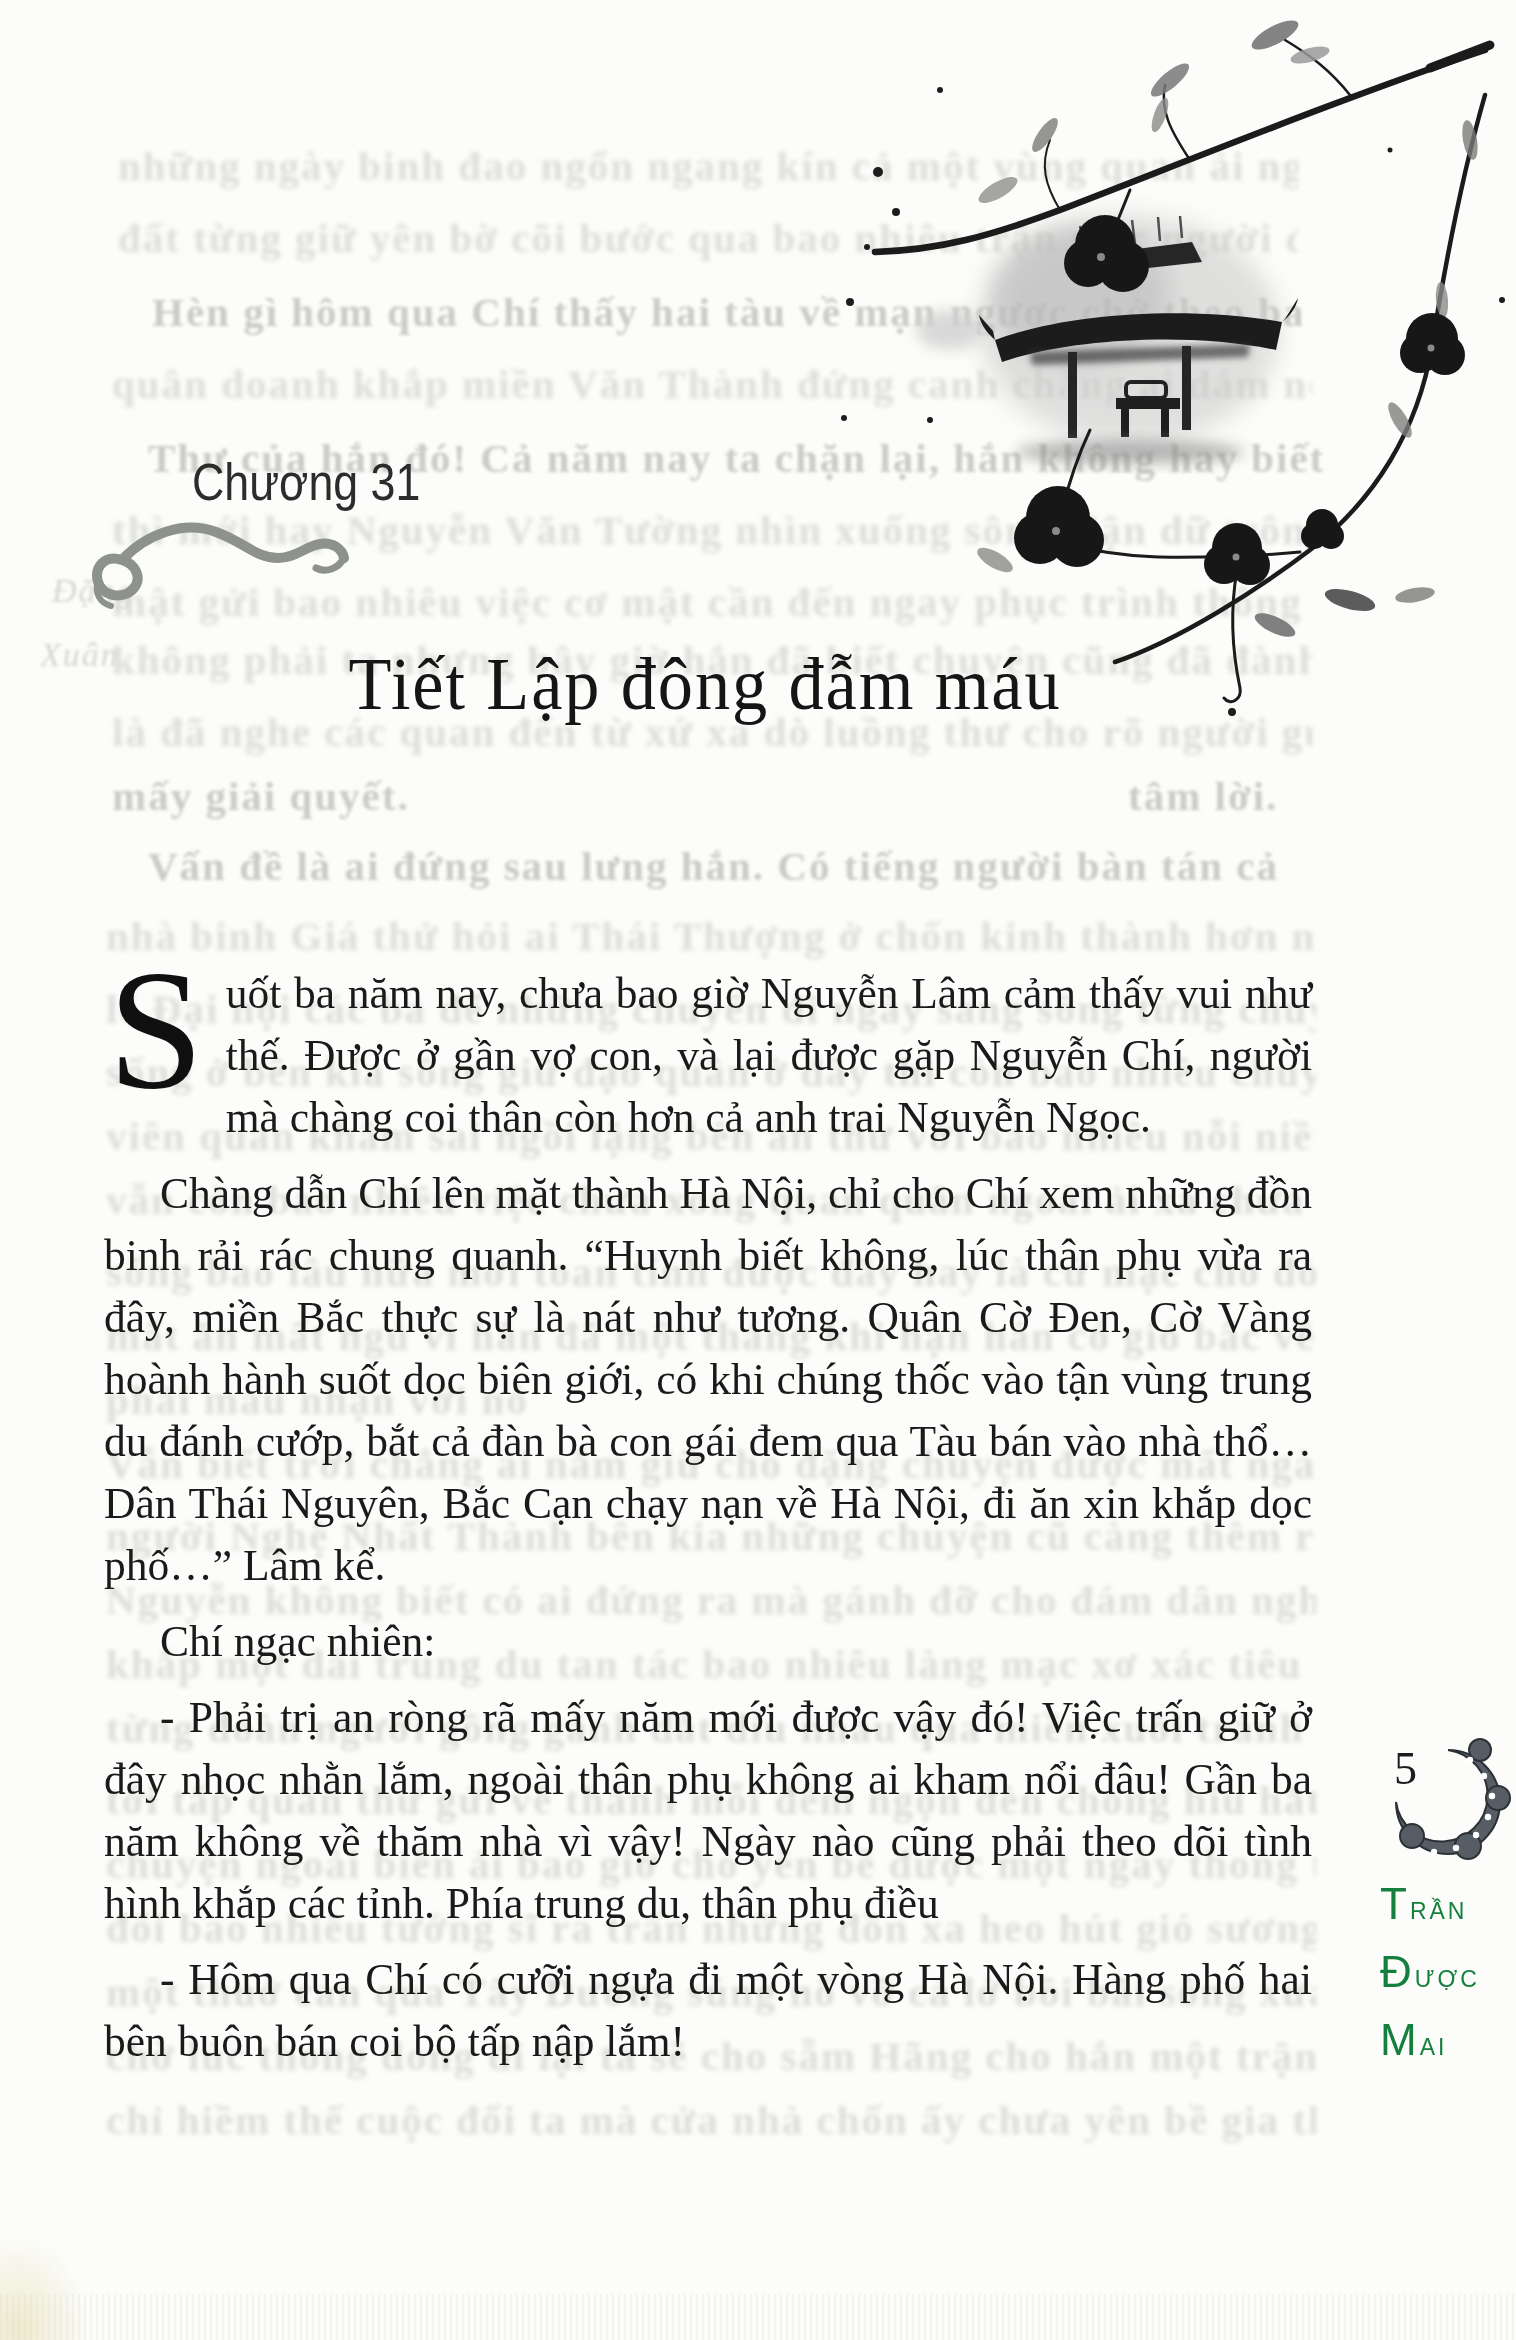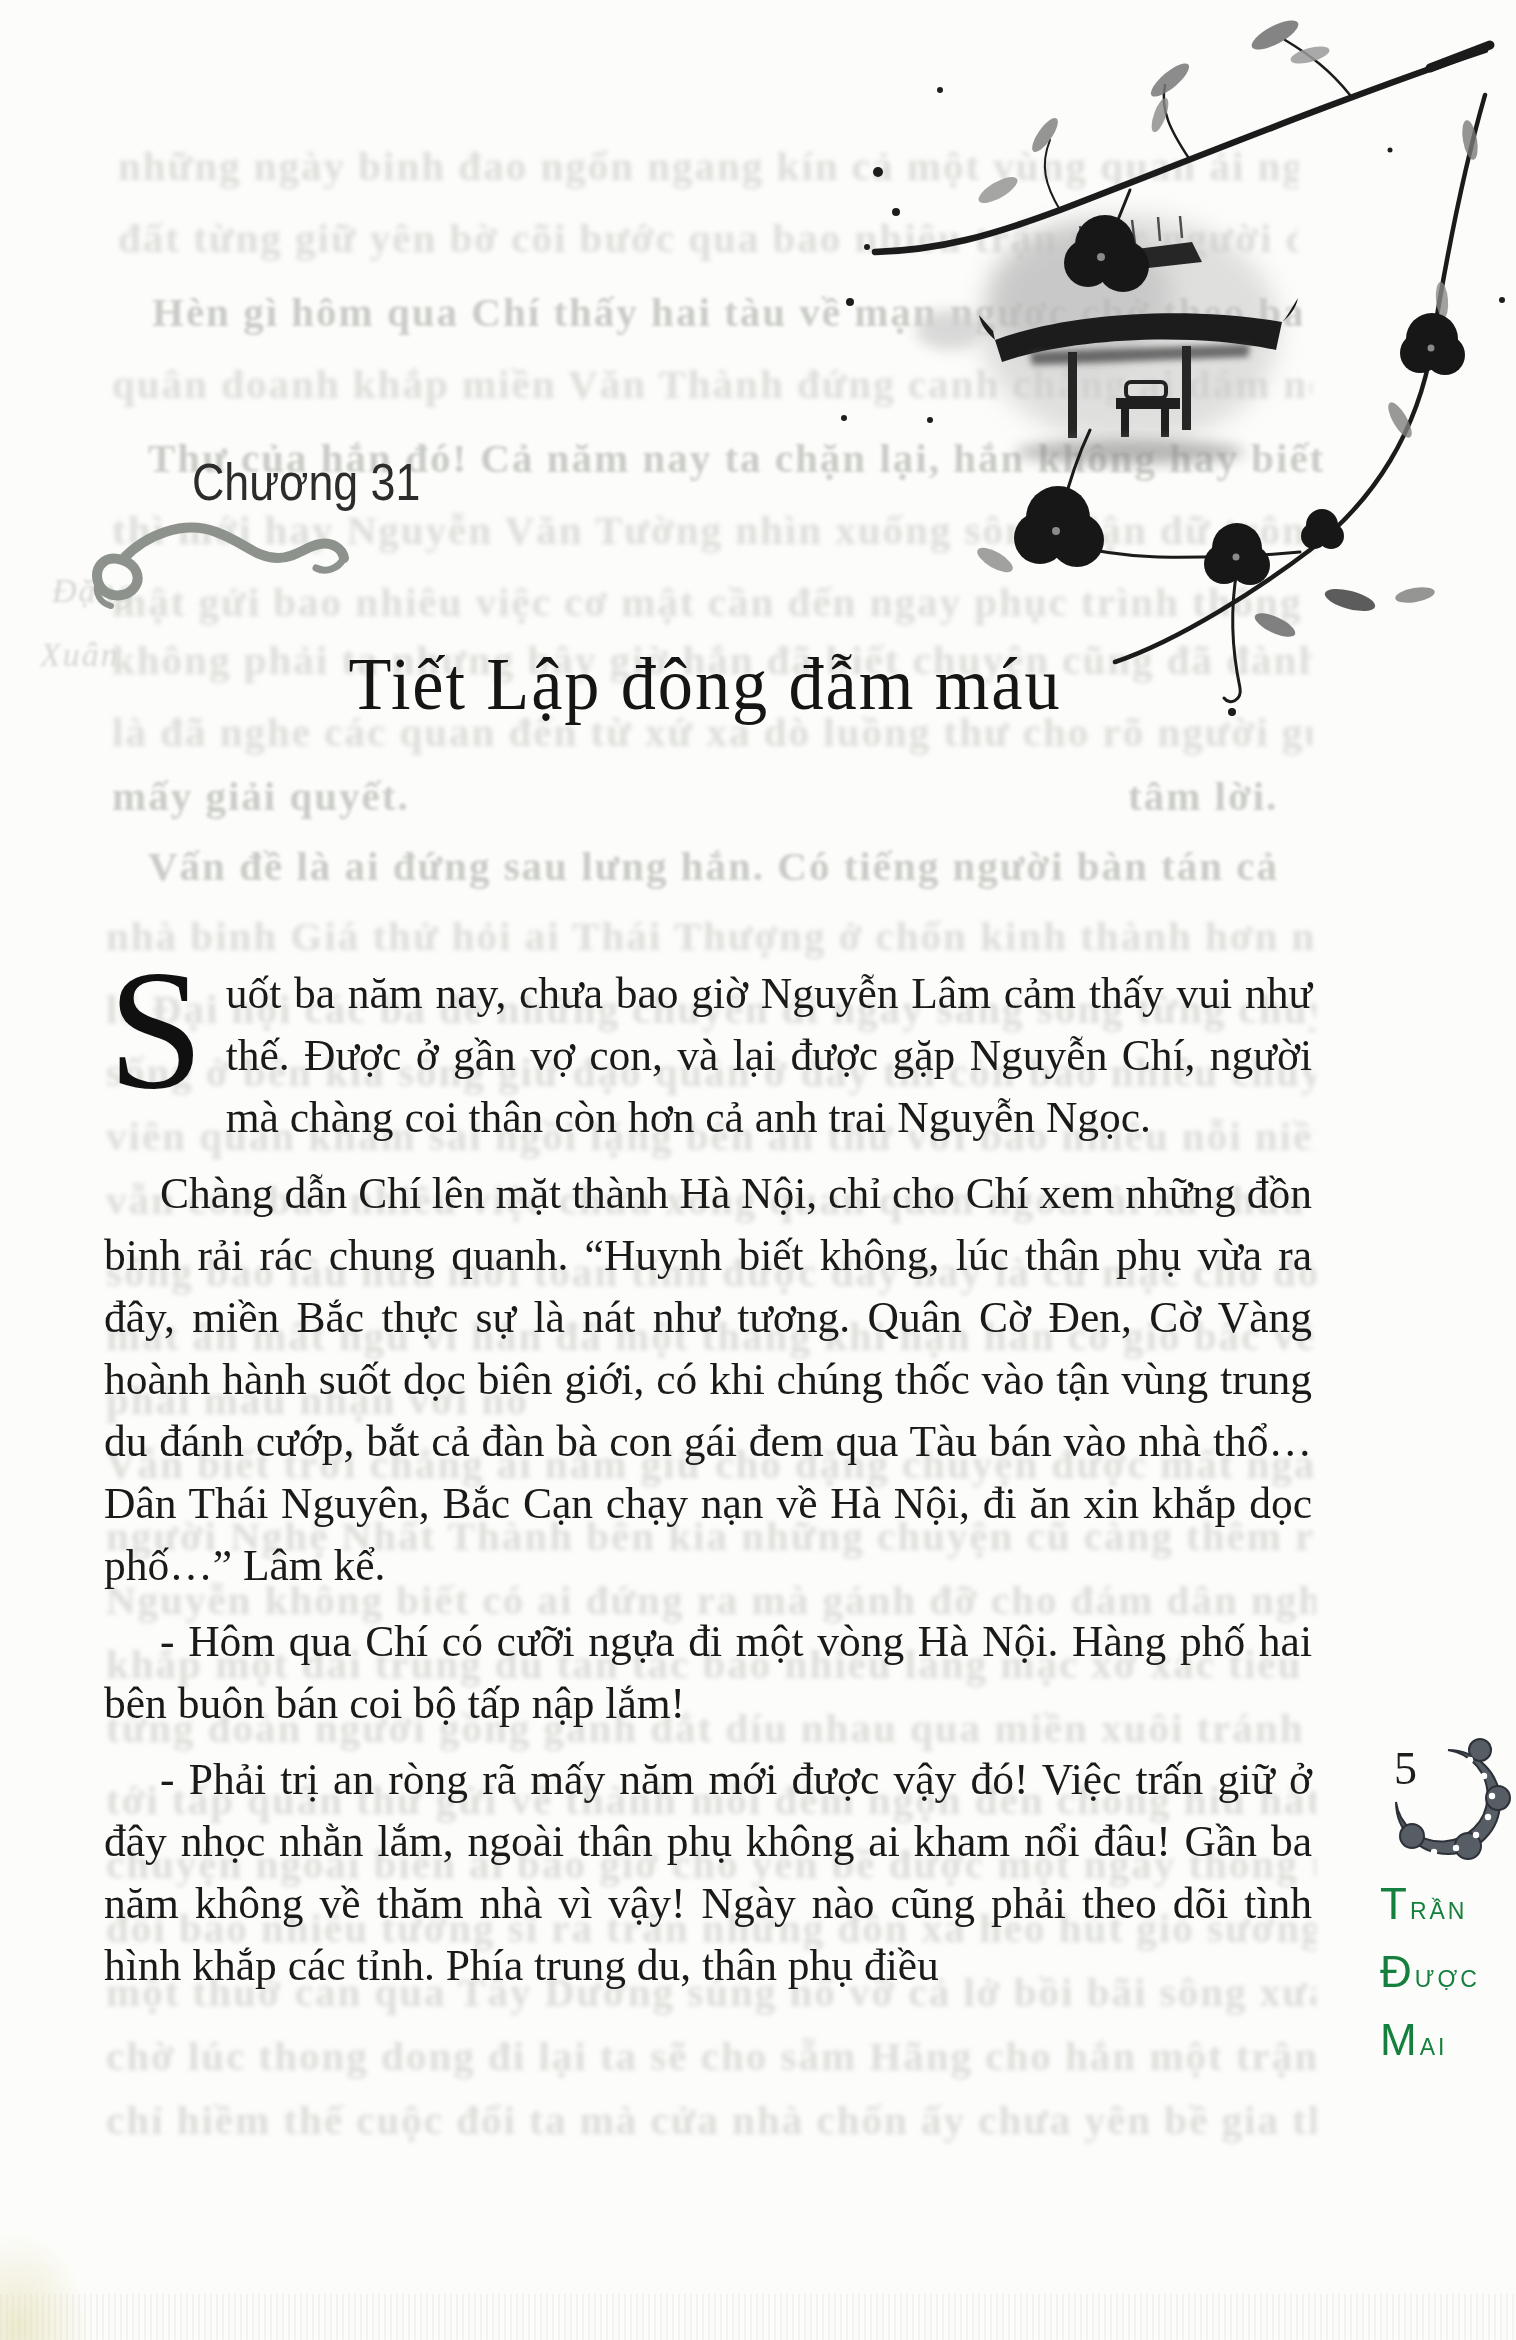--- a/index.html
+++ b/index.html
@@ -227,22 +227,23 @@
     <path d="M 36,66 C 18,60 8,74 12,88 C 17,103 38,106 48,94 C 56,84 50,70 36,66 C 60,40 98,26 130,38 C 158,48 170,64 192,64 C 210,64 220,52 234,50 C 246,48 256,54 258,64" fill="none" stroke="#8d938c" stroke-width="10" stroke-linecap="round"></path>
     <path d="M 258,64 C 252,75 240,79 230,74" fill="none" stroke="#8d938c" stroke-width="7" stroke-linecap="round"></path>
     <path d="M 12,88 C 8,99 14,109 25,112" fill="none" stroke="#8d938c" stroke-width="6" stroke-linecap="round"></path>
   </svg>
 
   <h1 class="title">Tiết Lập đông đẫm máu</h1>
 
   <div class="bodytext" id="body-paragraphs">
       <p class="para first"><span class="dropcap">S</span>uốt ba năm nay, chưa bao giờ Nguyễn Lâm cảm thấy vui như thế. Được ở gần vợ con, và lại được gặp Nguyễn Chí, người mà chàng coi thân còn hơn cả anh trai Nguyễn Ngọc.</p>
       <p class="para">Chàng dẫn Chí lên mặt thành Hà Nội, chỉ cho Chí xem những đồn binh rải rác chung quanh. “Huynh biết không, lúc thân phụ vừa ra đây, miền Bắc thực sự là nát như tương. Quân Cờ Đen, Cờ Vàng hoành hành suốt dọc biên giới, có khi chúng thốc vào tận vùng trung du đánh cướp, bắt cả đàn bà con gái đem qua Tàu bán vào nhà thổ… Dân Thái Nguyên, Bắc Cạn chạy nạn về Hà Nội, đi ăn xin khắp dọc phố…” Lâm kể.</p>
+      <p class="para">Chí ngạc nhiên:</p>
+      <p class="para">- Phải trị an ròng rã mấy năm mới được vậy đó! Việc trấn giữ ở đây nhọc nhằn lắm, ngoài thân phụ không ai kham nổi đâu! Gần ba năm không về thăm nhà vì vậy! Ngày nào cũng phải theo dõi tình hình khắp các tỉnh. Phía trung du, thân phụ điều</p>
       <p class="para">- Hôm qua Chí có cưỡi ngựa đi một vòng Hà Nội. Hàng phố hai bên buôn bán coi bộ tấp nập lắm!</p>
-      <p class="para">- Phải trị an ròng rã mấy năm mới được vậy đó! Việc trấn giữ ở đây nhọc nhằn lắm, ngoài thân phụ không ai kham nổi đâu! Gần ba năm không về thăm nhà vì vậy! Ngày nào cũng phải theo dõi tình hình khắp các tỉnh. Phía trung du, thân phụ điều</p>
     </div>
 
   <svg class="moon-wrap" width="150" height="160" viewBox="0 0 150 160">
     <g fill="#575d64" stroke="#2c3137" stroke-width="2">
       <path d="M 76,28 A 52,52 0 1 1 24,80 A 46,46 0 1 0 76,28 Z"></path>
       <circle cx="108" cy="28" r="11"></circle>
       <circle cx="126" cy="76" r="12"></circle>
       <circle cx="96" cy="124" r="13"></circle>
       <circle cx="40" cy="114" r="12"></circle>
     </g>

